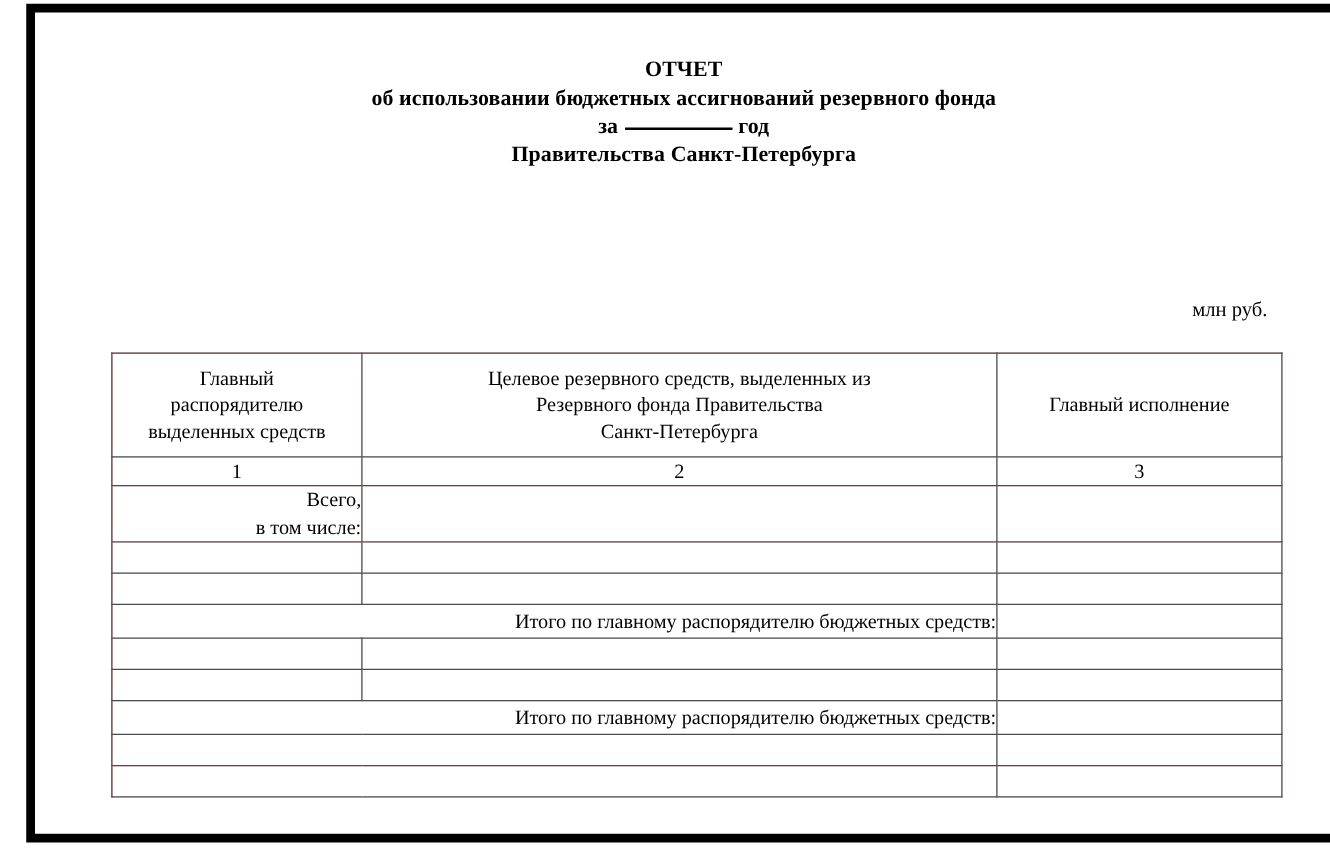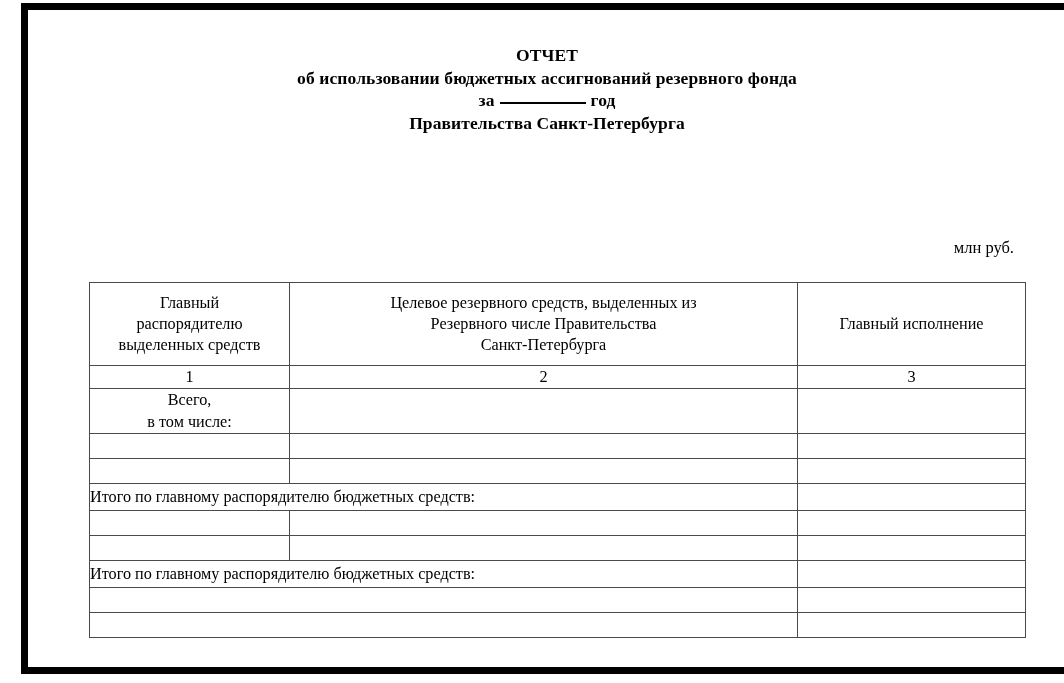--- a/index.html
+++ b/index.html
@@ -101,28 +101,28 @@
 
   .numrow td {
     text-align: center;
     height: 22px;
     line-height: 22px;
     padding: 0;
     vertical-align: middle !important;
   }
 
   .lbl-cell {
-    text-align: center;
+    text-align: right;
     padding: 2px 0 3px 6px;
     line-height: 22px;
   }
   .lbl-cell .hl { display: block; }
 
   .total-cell {
-    text-align: left;
+    text-align: right;
     padding: 2px 0 3px 8px;
     line-height: 24px;
     height: 26px;
     vertical-align: middle !important;
   }
 
   .blank-cell { height: 24px; }
   .blank-cell-tall { height: 26px; }
 </style>
 </head>
@@ -151,21 +151,21 @@
       <tbody>
 
         <tr>
           <th class="hdr-cell">
             <span class="hl">Главный</span>
             <span class="hl">распорядителю</span>
             <span class="hl">выделенных средств</span>
           </th>
           <th class="hdr-cell">
             <span class="hl">Целевое резервного средств, выделенных из</span>
-            <span class="hl">Резервного числе Правительства</span>
+            <span class="hl">Резервного фонда Правительства</span>
             <span class="hl">Санкт-Петербурга</span>
           </th>
           <th class="hdr-cell">Главный исполнение</th>
         </tr>
 
         <tr class="numrow">
           <td>1</td>
           <td>2</td>
           <td>3</td>
         </tr>

